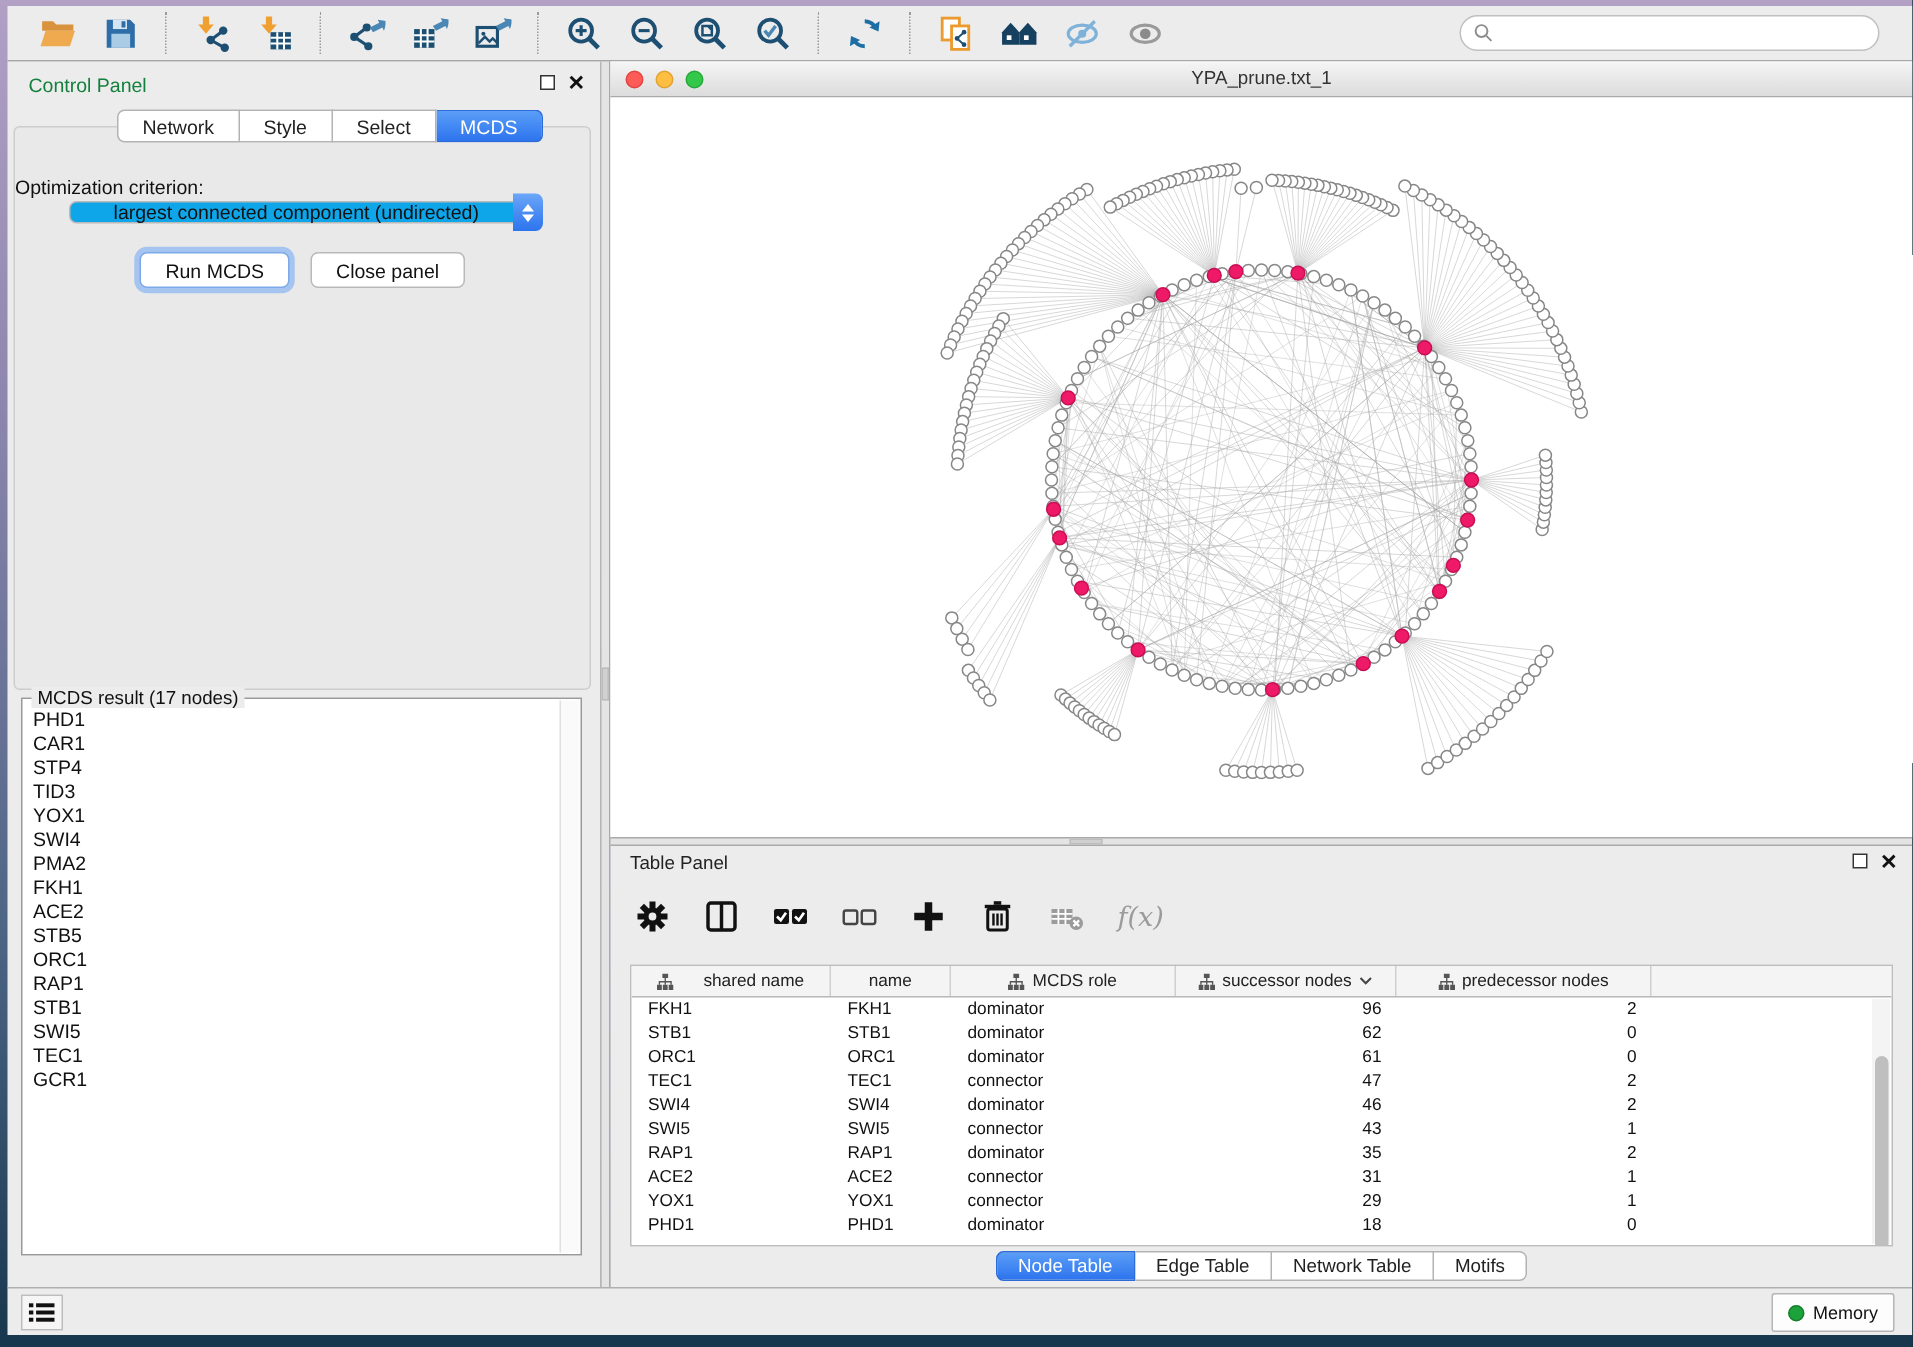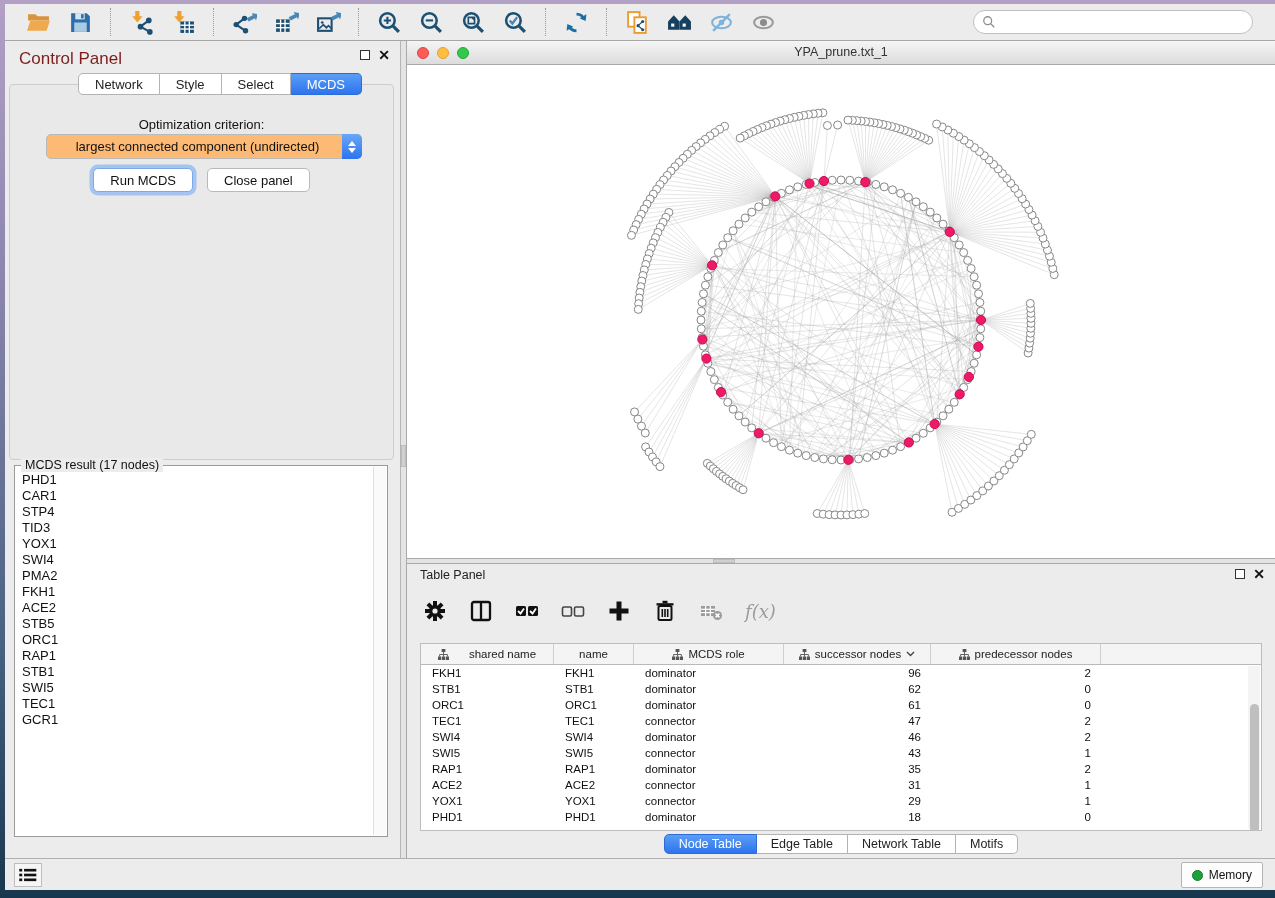--- a/index.html
+++ b/index.html
@@ -15,34 +15,34 @@
   .tbtn svg { width:25px; height:25px; }
   .tsep { width:0; height:28px; border-left:1px dotted #9a9a9a; margin:0 9px; }
   .searchbox { margin-left:auto; margin-right:22px; width:280px; height:24px; background:#fff;
                border:1px solid #c0c0c0; border-radius:12px; display:flex; align-items:center; padding-left:8px; }
   .searchbox svg { width:14px; height:14px; }
   .searchbox input { border:none; outline:none; flex:1; height:20px; font-size:12px; background:transparent; }
 
   
   .control-panel { position:absolute; left:5px; top:41px; width:396px; height:817px; background:#ececec;
                    border-right:1px solid #b5b5b5; }
-  .cp-title { position:absolute; left:14px; top:8px; font-size:17px; color:#7f1d1d; }
+  .cp-title { position:absolute; left:14px; top:8px; font-size:13px; color:#15803d; }
   .win-icons { position:absolute; right:10px; top:9px; display:flex; gap:8px; align-items:center; }
   .ico-float { width:10px; height:10px; border:1.4px solid #333; background:#fff; }
   .ico-close { font-weight:bold; font-size:14px; line-height:10px; color:#111; }
   .cp-tabs { position:absolute; left:73px; top:32px; display:flex; z-index:2; }
   .seg-tab { height:22px; padding:0 16px; display:flex; align-items:center; background:#fff; border:1px solid #b3b3b3;
              border-left:none; font-size:13px; color:#222; }
   .seg-tab:first-child { border-left:1px solid #b3b3b3; border-radius:5px 0 0 5px; }
   .seg-tab:last-child { border-radius:0 5px 5px 0; }
   .seg-tab.selected { background:linear-gradient(#5b9ef7,#2d74ee); border-color:#2d6cd8; color:#fff; }
   .cp-content { position:absolute; left:4px; top:43px; width:385px; height:376px; background:#e9e9e9;
                 border:1px solid #cdcdcd; border-radius:4px; }
-  .opt-label { position:absolute; left:0; right:0; top:32px; text-align:center; font-size:13px; color:#111; }
-  .dropdown { position:absolute; left:36px; top:49px; width:316px; height:25px; background:#fdba74; border:1px solid #b9b9b9;
+  .opt-label { position:absolute; left:0; right:0; top:32px; text-align:left; font-size:13px; color:#111; }
+  .dropdown { position:absolute; left:36px; top:49px; width:316px; height:15px; background:#0ea5e9; border:1px solid #b9b9b9;
               border-radius:5px; display:flex; align-items:center; }
   .dd-value { flex:1; text-align:center; font-size:13px; color:#111; padding-left:6px; }
   .dd-stepper { width:20px; height:25px; margin-right:-1px; border-radius:0 5px 5px 0;
                 background:linear-gradient(#6aa6f8,#2d74ee); display:flex; flex-direction:column; align-items:center; justify-content:center; gap:2px; }
   .dd-up { width:0; height:0; border-left:4px solid transparent; border-right:4px solid transparent; border-bottom:5px solid #fff; }
   .dd-down { width:0; height:0; border-left:4px solid transparent; border-right:4px solid transparent; border-top:5px solid #fff; }
   .btn-row { position:absolute; left:0; right:0; top:83px; display:flex; justify-content:center; gap:14px; }
   .mac-btn { height:24px; padding:0 16px; background:#fff; border:1px solid #b9b9b9; border-radius:5px; font-size:13px;
              color:#111; display:flex; align-items:center; }
   .mac-btn.focus-ring { box-shadow:0 0 0 3.5px rgba(110,165,245,.55); border-color:#7da9e8; }

